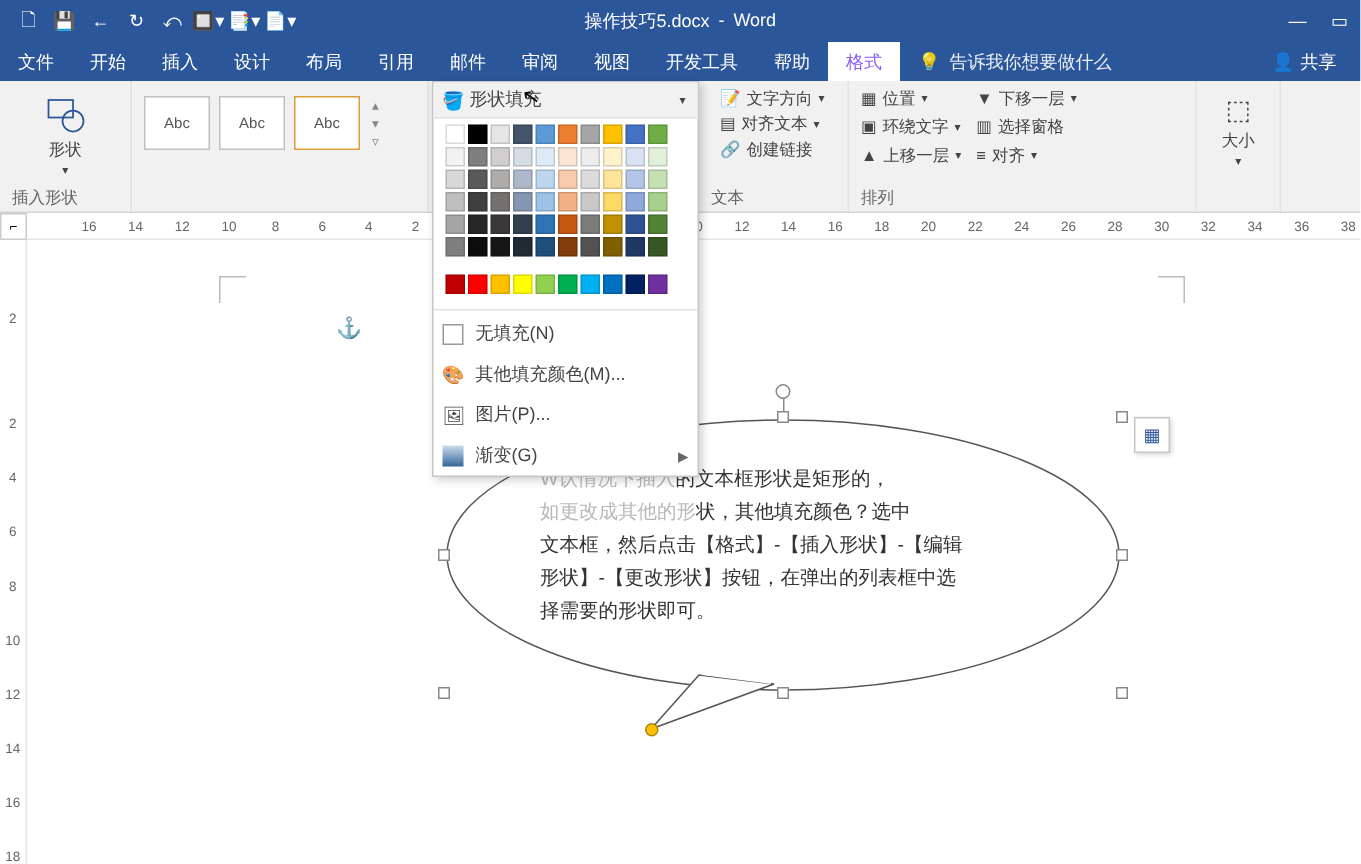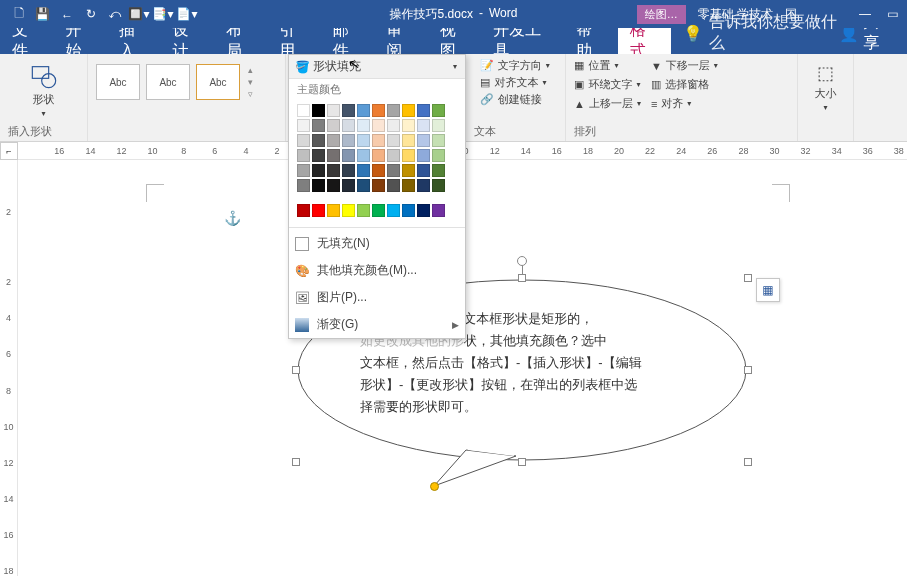--- a/index.html
+++ b/index.html
@@ -7,21 +7,21 @@
 
 .title-bar { background: #2b579a; height: 28px; display: flex; align-items: center; color: #fff; position: relative; }
 .qat { display: flex; gap: 2px; padding-left: 8px; }
 .qat-btn { width: 22px; height: 22px; display: flex; align-items: center; justify-content: center; color: #fff; }
 .title-center { position: absolute; left: 50%; transform: translateX(-50%); display: flex; gap: 6px; font-size: 12px; }
 .title-right { position: absolute; right: 110px; display: flex; gap: 12px; font-size: 12px; align-items: center; }
 .context-tab { background: #a964a9; padding: 2px 8px; color: #fff; font-size: 11px; }
 .win-controls { position: absolute; right: 0; display: flex; }
 .win-controls span { width: 28px; text-align: center; }
 
-.tabs-bar { background: #2b579a; height: 26px; display: flex; align-items: flex-end; color: #fff; font-size: 16px; }
+.tabs-bar { background: #2b579a; height: 26px; display: flex; align-items: center; color: #fff; font-size: 12px; }
 .tab { padding: 0 12px; height: 26px; display: flex; align-items: center; }
 .tab.active { background: #fff; color: #2b579a; }
 .tab.context { background: #b17cb1; }
 .tell-me { margin-left: 12px; display: flex; align-items: center; gap: 6px; opacity: .9; }
 .share { margin-left: auto; margin-right: 16px; display: flex; align-items: center; gap: 4px; }
 
 .ribbon { background: #f1f1f1; height: 88px; border-bottom: 1px solid #d4d4d4; display: flex; position: relative; }
 .ribbon-group { border-right: 1px solid #e1e1e1; padding: 4px 8px 0 8px; display: flex; flex-direction: column; }
 .group-label { font-size: 11px; color: #666; margin-top: auto; padding-bottom: 2px; }
 .big-btn { display: flex; flex-direction: column; align-items: center; gap: 2px; padding: 4px 6px; font-size: 11px; color: #444; }
@@ -83,44 +83,39 @@
     <span class="qat-btn">⤺</span>
     <span class="qat-btn">🔲▾</span>
     <span class="qat-btn">📑▾</span>
     <span class="qat-btn">📄▾</span>
   </div>
   <div class="title-center">
     <span>操作技巧5.docx</span>
     <span>-</span>
     <span>Word</span>
   </div>
-  <div class="title-right">
-    <span class="context-tab">绘图…</span>
-    <span>零基础 学技术</span>
-    <span>囨</span>
-  </div>
   <div class="win-controls">
     <span>—</span>
     <span>▭</span>
   </div>
 </div>
 
 <div class="tabs-bar">
   <div class="tab">文件</div>
   <div class="tab">开始</div>
   <div class="tab">插入</div>
   <div class="tab">设计</div>
   <div class="tab">布局</div>
   <div class="tab">引用</div>
   <div class="tab">邮件</div>
   <div class="tab">审阅</div>
   <div class="tab">视图</div>
   <div class="tab">开发工具</div>
   <div class="tab">帮助</div>
-  <div class="tab context active" style="background:#fff;color:#be185d">格式</div>
+  <div class="tab context active" style="background:#fff;color:#8b5cf6">格式</div>
   <div class="tell-me">
     <span>💡</span>
     <span>告诉我你想要做什么</span>
   </div>
   <div class="share">
     <span>👤</span>
     <span>共享</span>
   </div>
 </div>
 
@@ -225,21 +220,20 @@
       <span style="font-size:8px">▾</span>
     </div>
   </div>
 
   <div class="dropdown">
     <div class="dd-header">
       <span style="position:absolute;left:6px">🪣</span>
       <span>形状填充</span>
       <span style="margin-left:auto;font-size:8px">▾</span>
     </div>
-    <div class="dd-section-label">主题颜色</div>
     <div class="color-grid" id="theme-grid">
         <div class="color-row">
           <div class="sw" style="background: rgb(255, 255, 255);"></div>
           <div class="sw" style="background: rgb(0, 0, 0);"></div>
           <div class="sw" style="background: rgb(231, 230, 230);"></div>
           <div class="sw" style="background: rgb(68, 84, 106);"></div>
           <div class="sw" style="background: rgb(91, 155, 213);"></div>
           <div class="sw" style="background: rgb(237, 125, 49);"></div>
           <div class="sw" style="background: rgb(165, 165, 165);"></div>
           <div class="sw" style="background: rgb(255, 192, 0);"></div>

